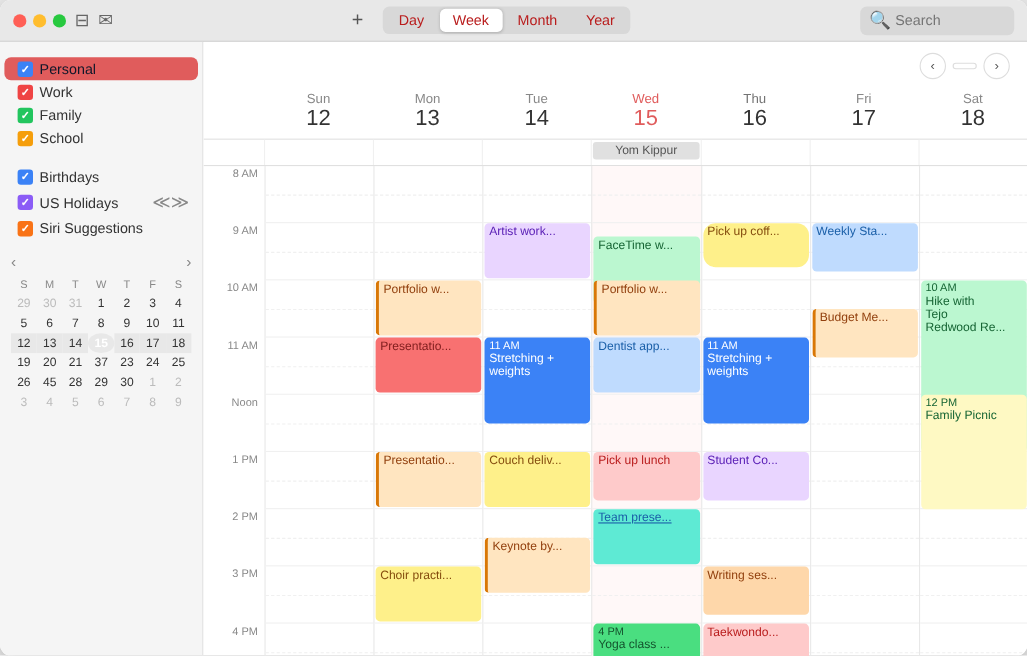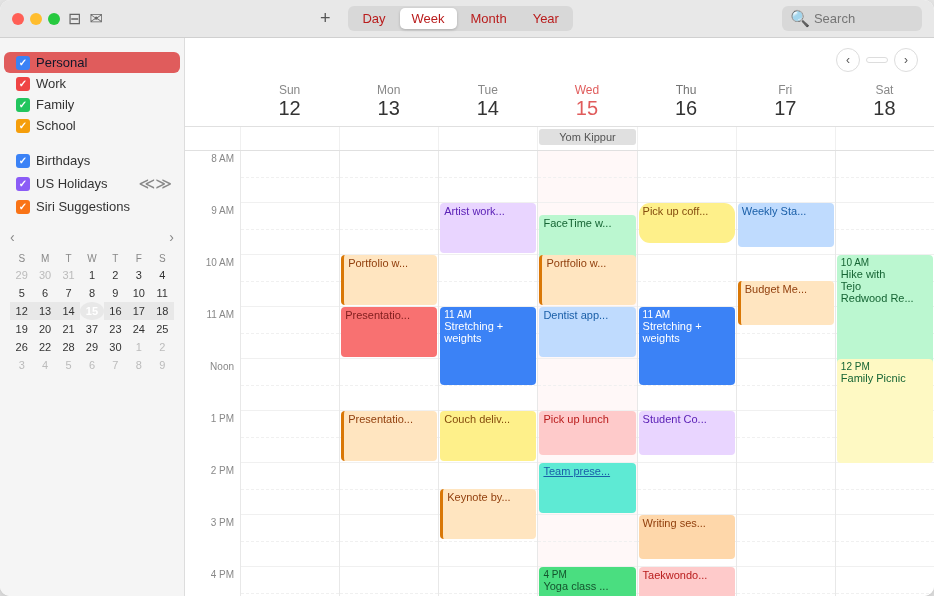--- a/index.html
+++ b/index.html
@@ -523,21 +523,21 @@
                 <td>19</td>
                 <td>20</td>
                 <td>21</td>
                 <td>37</td>
                 <td>23</td>
                 <td>24</td>
                 <td>25</td>
               </tr>
               <tr>
                 <td>26</td>
-                <td>22</td>
+                <td>45</td>
                 <td>28</td>
                 <td>29</td>
                 <td>30</td>
                 <td class="other-month">1</td>
                 <td class="other-month">2</td>
               </tr>
               <tr>
                 <td class="other-month">3</td>
                 <td class="other-month">4</td>
                 <td class="other-month">5</td>
@@ -682,20 +682,21 @@
             <div class="hour-line">
                 <div class="half-line"></div>
               </div>
 
             <div class="event ev-orange" style="top:104px; height:50px; border-left:3px solid #d97706;">Portfolio w...</div>
 
             <div class="event ev-red" style="top:156px; height:50px; background:#f87171; color:#7f1d1d;">Presentatio...</div>
 
             <div class="event ev-orange" style="top:260px; height:50px; border-left:3px solid #d97706;">Presentatio...</div>
 
+            <div class="event ev-yellow" style="top:364px; height:50px; background:#fef08a; color:#854d0e;">Choir practi...</div>
 
           </div>
 
           <div class="day-column" style="position:relative; height:624px;">
             <div class="hour-line">
                 <div class="half-line"></div>
               </div>
             <div class="hour-line">
                 <div class="half-line"></div>
               </div>

